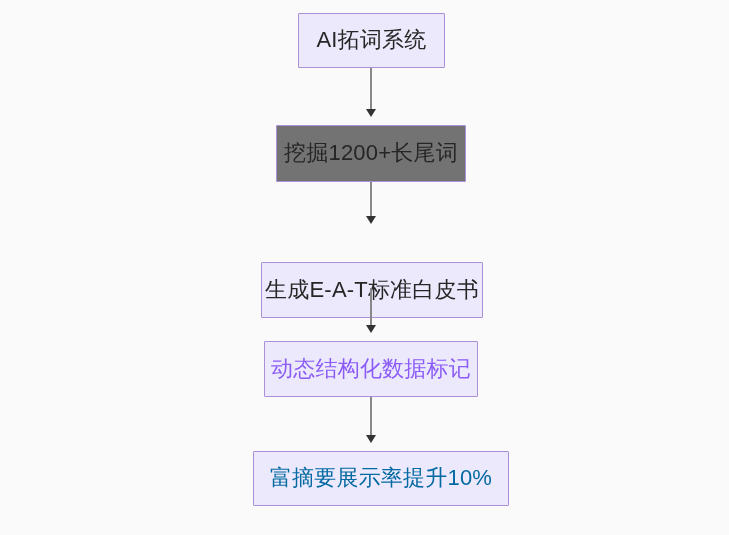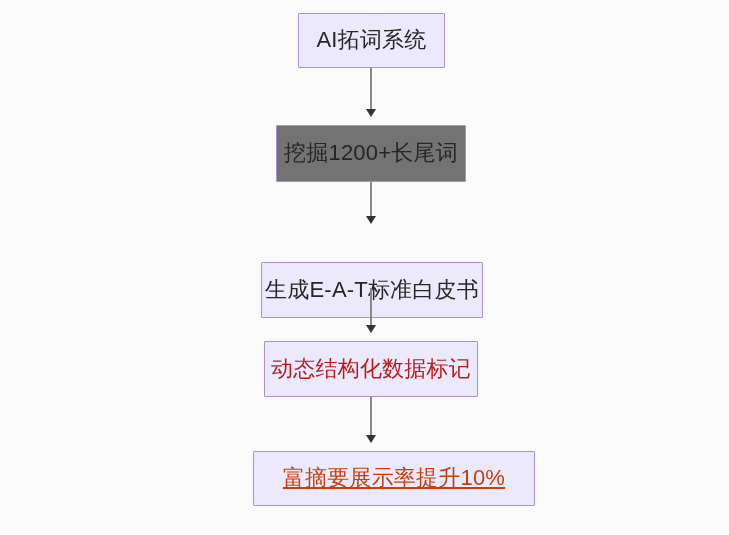--- a/index.html
+++ b/index.html
@@ -70,24 +70,24 @@
   <div class="edge" id="e2" style="left: 370px; top: 182px; height: 35px; background: rgb(136, 136, 136);"></div>
   <div class="arrowhead" id="a2" style="left: 366px; top: 216px; border-top-color: rgb(51, 51, 51);"></div>
 
   <div class="node" id="n3" style="left: 261px; top: 240px; width: 222px; height: 56px; background: rgb(236, 233, 252); border-color: rgb(171, 143, 217); color: rgb(38, 38, 38); margin-top: 22px;">
     <span class="node-label">生成E-A-T标准白皮书</span>
   </div>
 
   <div class="edge" id="e3" style="left: 370px; top: 288px; height: 38px; background: rgb(136, 136, 136);"></div>
   <div class="arrowhead" id="a3" style="left: 366px; top: 325px; border-top-color: rgb(51, 51, 51);"></div>
 
-  <div class="node" id="n4" style="left: 264px; top: 341px; width: 214px; height: 56px; background: rgb(236, 233, 252); border-color: rgb(171, 143, 217); color: #b91c1c;">
+  <div class="node" id="n4" style="left: 264px; top: 341px; width: 214px; height: 56px; background: rgb(236, 233, 252); border-color: rgb(171, 143, 217); color: #8b5cf6;">
     <span class="node-label">动态结构化数据标记</span>
   </div>
 
   <div class="edge" id="e4" style="left: 370px; top: 397px; height: 39px; background: rgb(136, 136, 136);"></div>
   <div class="arrowhead" id="a4" style="left: 366px; top: 435px; border-top-color: rgb(51, 51, 51);"></div>
 
-  <div class="node" id="n5" style="left: 253px; top: 451px; width: 282px; height: 55px; background: rgb(236, 233, 252); border-color: rgb(171, 143, 217); color: #c2410c; text-decoration: underline;">
+  <div class="node" id="n5" style="left: 253px; top: 451px; width: 256px; height: 55px; background: rgb(236, 233, 252); border-color: rgb(171, 143, 217); color: #0369a1;">
     <span class="node-label">富摘要展示率提升10%</span>
   </div>
 
 </div>
 
 </body></html>

